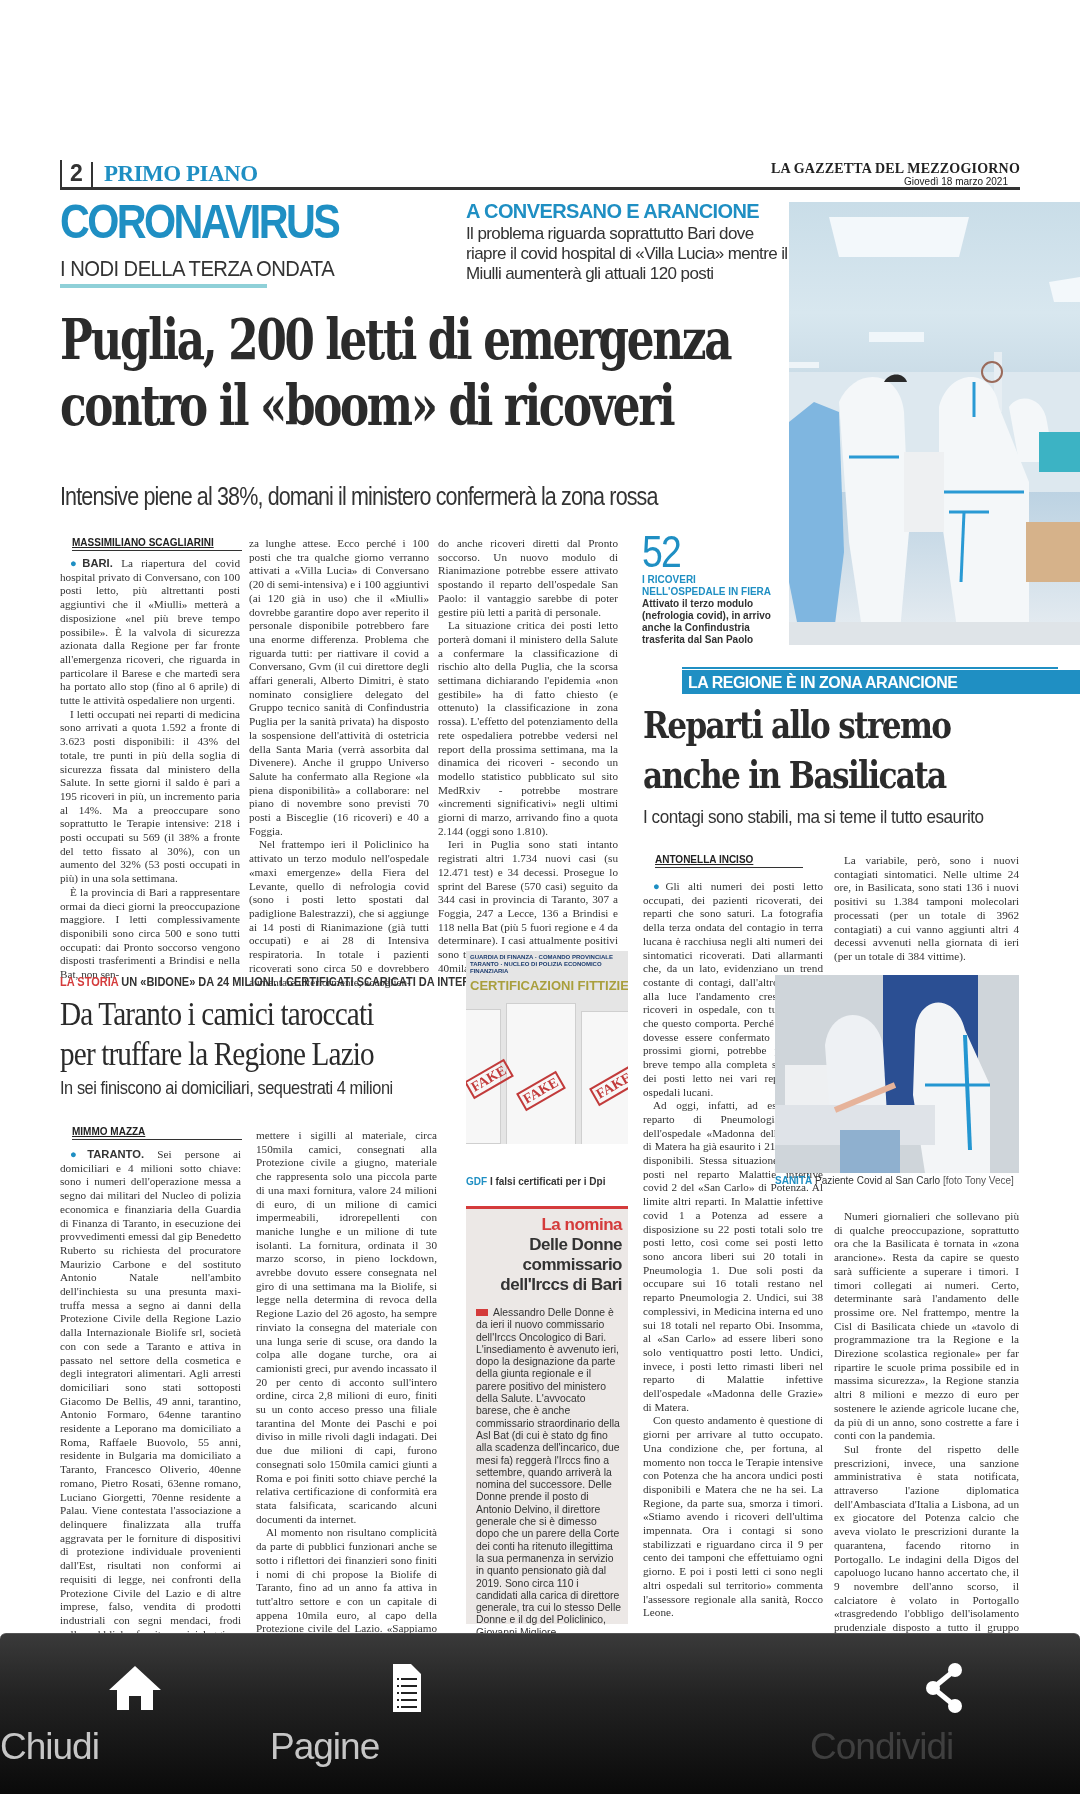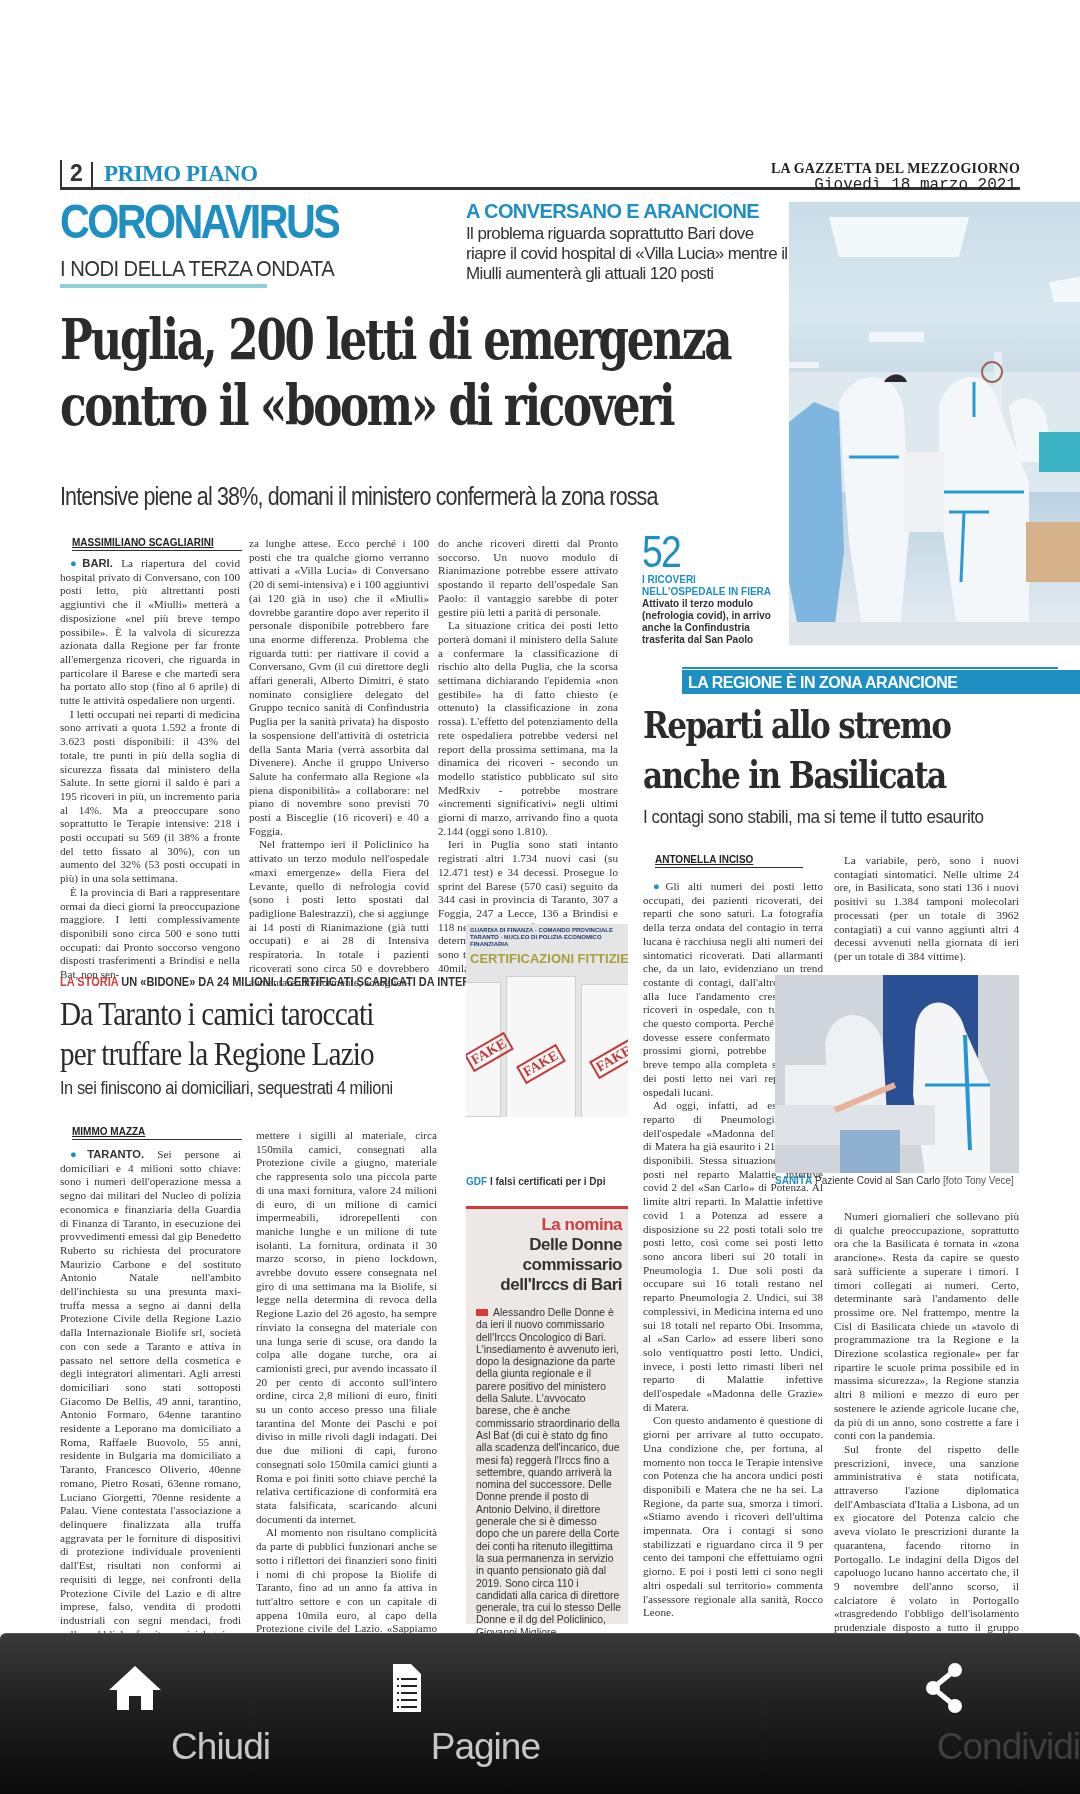--- a/index.html
+++ b/index.html
@@ -7,21 +7,21 @@
   body { position: relative; font-family: "Liberation Serif", serif; color: #222; }
 
   .page { position: absolute; left: 0; top: 0; width: 1080px; height: 1630px; background: #fff; }
 
   
   .hdr { position: absolute; left: 60px; top: 160px; width: 960px; height: 30px; border-bottom: 3px solid #333; }
   .hdr .pnum { position: absolute; left: 0; top: 0; border-left: 2px solid #333; padding-left: 8px; font-family: "Liberation Sans", sans-serif; font-weight: bold; font-size: 23px; color: #333; height: 27px; line-height: 27px; }
   .hdr .sep { position: absolute; left: 31px; top: 2px; width: 2px; height: 25px; background: #333; }
   .hdr .section { position: absolute; left: 44px; top: 0; font-family: "Liberation Serif", serif; font-weight: bold; font-size: 23px; color: #1f8fc3; line-height: 27px; letter-spacing: -0.5px; }
   .hdr .masthead { position: absolute; right: 0; top: 1px; font-family: "Liberation Serif", serif; font-weight: bold; font-size: 14px; color: #222; letter-spacing: 0.2px; }
-  .hdr .date { position: absolute; right: 4px; top: 16px; font-family: Liberation Mono, monospace; font-size: 16px; color: #222; }
+  .hdr .date { position: absolute; right: 12px; top: 16px; font-family: Liberation Sans, sans-serif; font-size: 10px; color: #222; }
 
   .kicker { position: absolute; left: 60px; top: 196px; font-family: "Liberation Sans", sans-serif; font-weight: bold; font-size: 48px; color: #1f8fc3; letter-spacing: -3px; transform: scaleX(0.86); transform-origin: left; line-height: 52px; }
   .kicker-sub { position: absolute; left: 60px; top: 256px; font-family: "Liberation Sans", sans-serif; font-size: 22px; color: #333; letter-spacing: -0.6px; transform: scaleX(0.92); transform-origin: left; }
   .kicker-line { position: absolute; left: 60px; top: 284px; width: 207px; height: 4px; background: #8fd0d8; }
 
   .convtitle { position: absolute; left: 466px; top: 200px; font-family: "Liberation Sans", sans-serif; font-weight: bold; font-size: 20px; color: #1f8fc3; letter-spacing: -0.6px; }
   .convbody { position: absolute; left: 466px; top: 224px; width: 330px; font-family: "Liberation Sans", sans-serif; font-size: 17px; line-height: 20px; color: #333; letter-spacing: -0.6px; }
 
   .photo1 { position: absolute; left: 789px; top: 202px; width: 291px; height: 443px; overflow: hidden;
     background: linear-gradient(180deg, #c9dde8 0%, #d8e7ef 25%, #c5d8e4 45%, #b5cee0 60%, #e9eef2 100%); }
@@ -53,37 +53,37 @@
   .cap2 { position: absolute; left: 775px; top: 1175px; font-family: "Liberation Sans", sans-serif; font-size: 10px; color: #333; white-space: nowrap; }
   .cap2 .k { color: #1f8fc3; font-weight: bold; margin-top: 20px; }
   .cap2 .b { font-weight: normal; margin-top: 16px; }
   .cap2 .c { color: #555; }
 
   .storykick { position: absolute; left: 60px; top: 975px; font-family: "Liberation Sans", sans-serif; font-weight: bold; font-size: 12.5px; color: #333; transform: scaleX(0.88); transform-origin: left; white-space: nowrap; }
   .storykick .red { color: #d43b3b; }
   .head3 { position: absolute; left: 60px; top: 994px; font-family: "Liberation Serif", serif; font-size: 34px; line-height: 40px; color: #2b2b2b; letter-spacing: -1px; transform: scaleX(0.86); transform-origin: left; white-space: nowrap; }
   .sub3 { position: absolute; left: 60px; top: 1077px; font-family: "Liberation Sans", sans-serif; font-size: 19px; color: #333; letter-spacing: -0.5px; transform: scaleX(0.86); transform-origin: left; white-space: nowrap; }
 
-  .photo3 { position: absolute; left: 466px; top: 924px; width: 162px; height: 193px; overflow: hidden; background: #e5e5e5; }
+  .photo3 { position: absolute; left: 466px; top: 951px; width: 162px; height: 193px; overflow: hidden; background: #e5e5e5; }
   .photo3 .top { font-family: "Liberation Sans", sans-serif; font-size: 6px; color: #1b3b6e; padding: 3px 4px; font-weight: bold; line-height: 7px; }
   .photo3 .cert { font-family: "Liberation Sans", sans-serif; font-weight: bold; font-size: 13px; color: #a99f3d; padding-left: 4px; white-space: nowrap; }
   .photo3 .doc { position: absolute; background: #f7f7f7; border: 1px solid #cfcfcf; }
   .photo3 .fake { position: absolute; font-family: "Liberation Serif", serif; font-weight: bold; color: #c23b3b; border: 2px solid #c23b3b; padding: 0 2px; font-size: 14px; transform: rotate(-30deg); }
   .cap3 { position: absolute; left: 466px; top: 1176px; font-family: "Liberation Sans", sans-serif; font-size: 10px; font-weight: bold; color: #333; white-space: nowrap; }
   .cap3 .k { color: #1f8fc3; }
 
   .box { position: absolute; left: 466px; top: 1206px; width: 162px; height: 418px; background: #ece8e6; border-top: 3px solid #d43b3b; padding: 6px 6px 0 10px; }
   .box .t1 { font-family: "Liberation Sans", sans-serif; font-weight: bold; font-size: 17px; color: #d43b3b; text-align: right; line-height: 20px; letter-spacing: -0.5px; }
   .box .t2 { font-family: "Liberation Sans", sans-serif; font-weight: bold; font-size: 17px; color: #333; text-align: right; line-height: 20px; letter-spacing: -0.5px; }
   .box .body { margin-top: 12px; font-family: "Liberation Sans", sans-serif; font-size: 10.4px; line-height: 12.3px; color: #333; }
   .box .body .sq { display: inline-block; width: 12px; height: 7px; background: #d43b3b; margin-right: 5px; }
 
   
   .toolbar { position: absolute; left: 0; top: 1633px; width: 1080px; height: 161px; background: linear-gradient(180deg, #3a3a3a 0%, #222 40%, #0a0a0a 100%); border-top: 1px solid #555; border-radius: 6px 6px 0 0; }
-  .tb-item { position: absolute; top: 0; width: 270px; height: 161px; text-align: right; }
+  .tb-item { position: absolute; top: 0; width: 270px; height: 161px; text-align: left; }
   .tb-item .ico { position: absolute; left: 50%; top: 28px; width: 60px; height: 52px; transform: translateX(-50%); }
   .tb-item .lbl { position: absolute; left: 0; width: 100%; top: 92px; font-family: "Liberation Sans", sans-serif; font-size: 37px; color: #c6c6c6; letter-spacing: -1px; }
   .tb-item.disabled .lbl { color: #3f3f3f; }
 </style>
 </head>
 <body>
 
 <div class="page">
 
   <div class="hdr">

